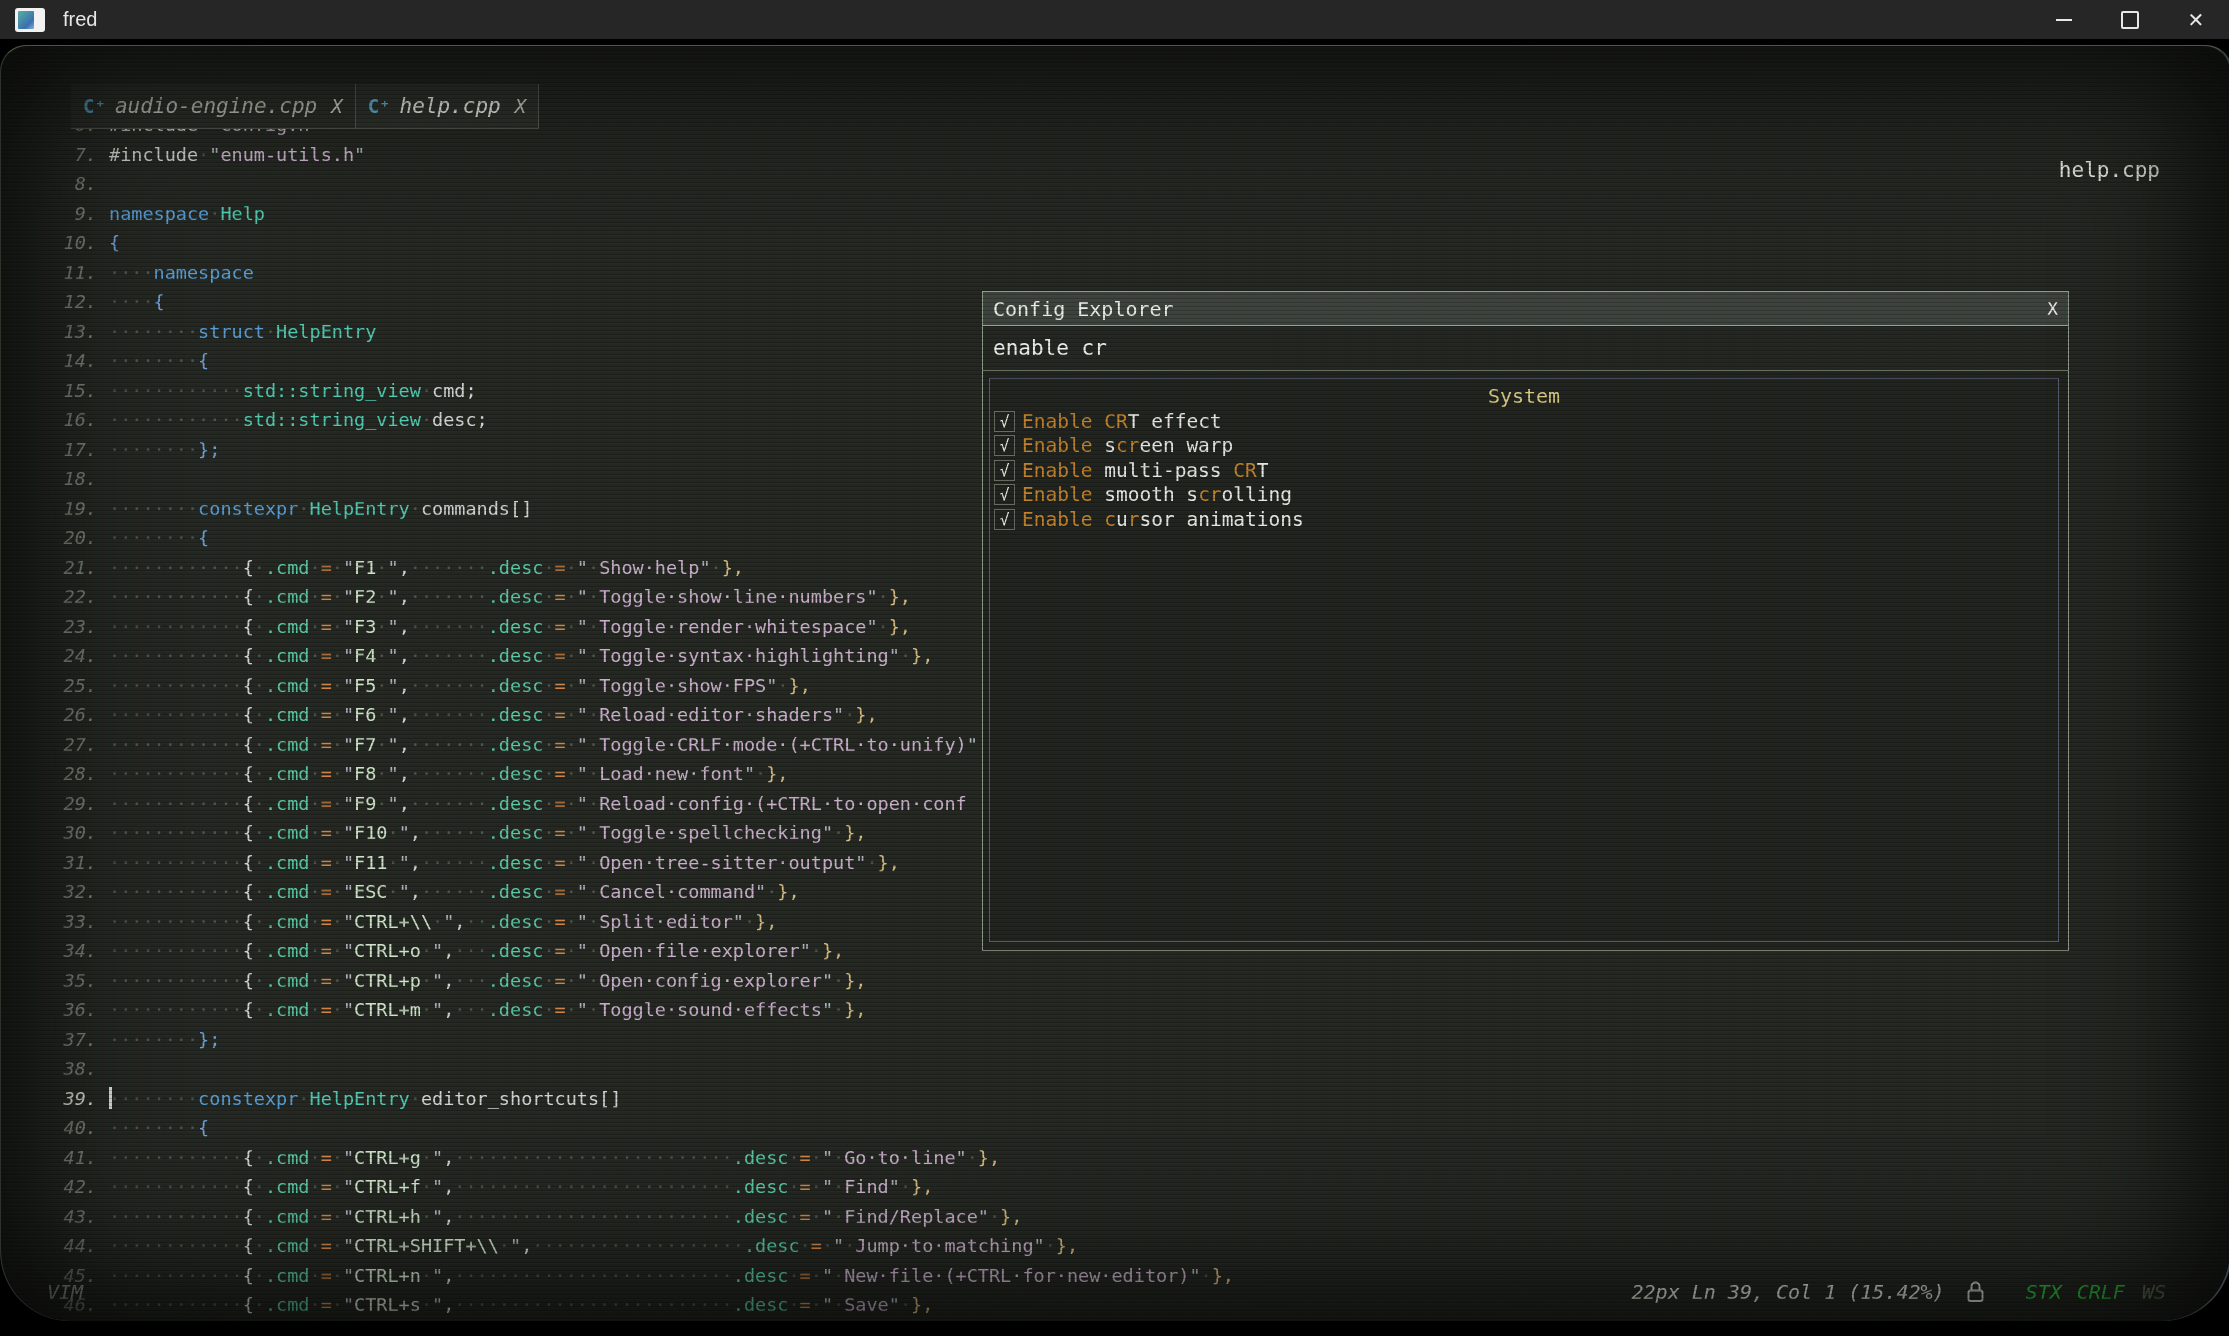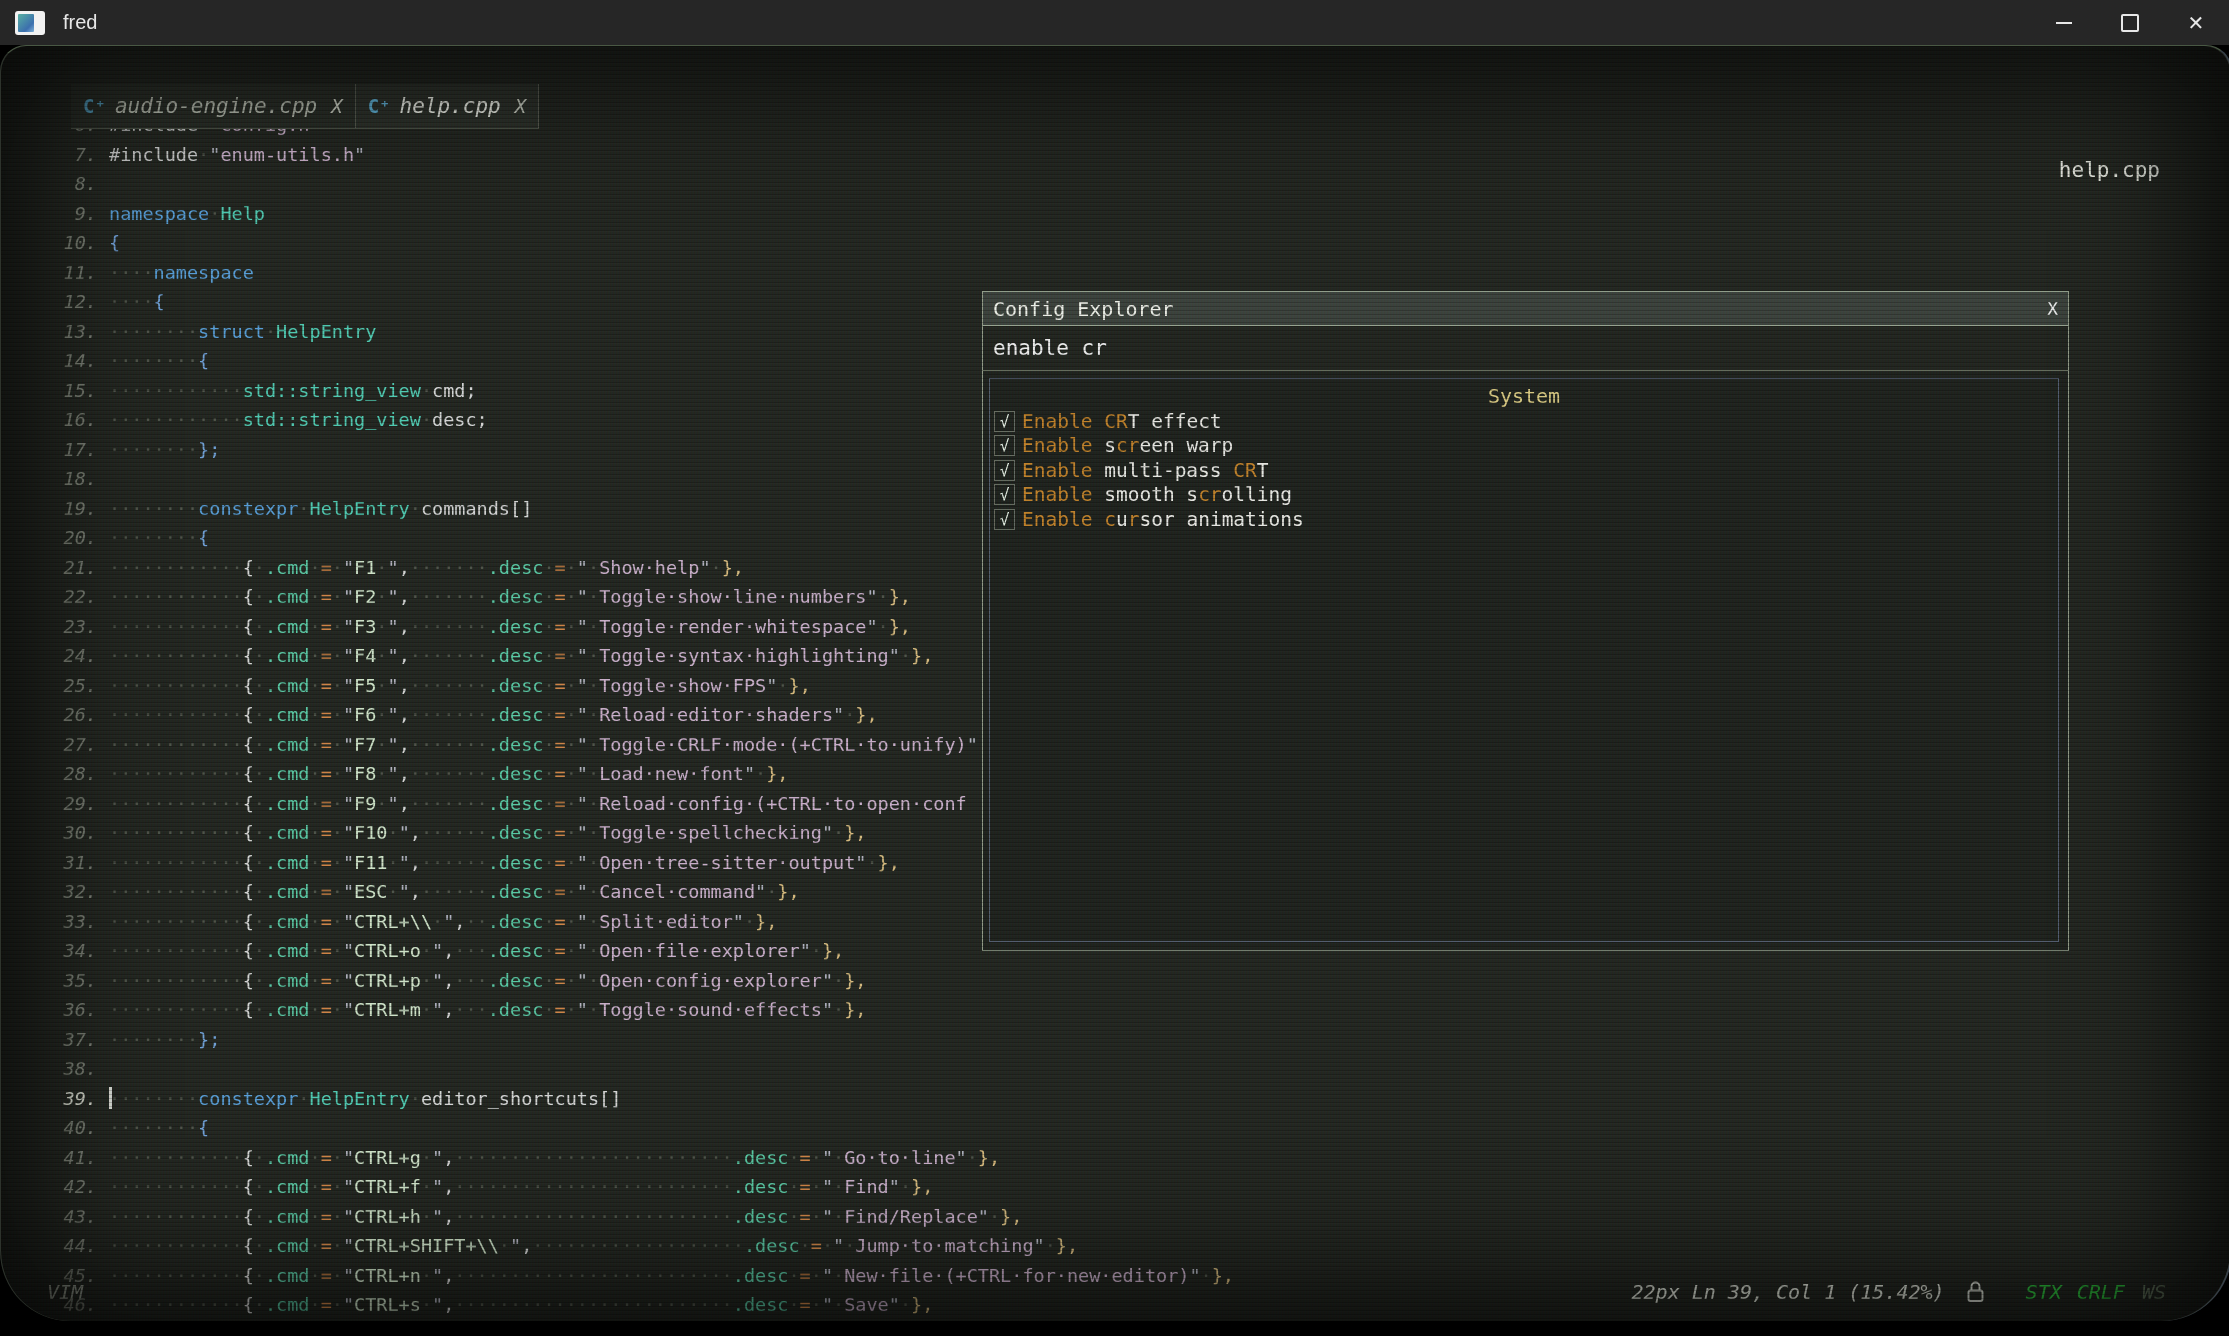--- a/index.html
+++ b/index.html
@@ -1,20 +1,20 @@
 <!DOCTYPE html>
 <html><head>
 <meta charset="utf-8">
 <style>
   html,body{margin:0;padding:0;background:#000;}
   body{width:2229px;height:1336px;position:relative;overflow:hidden;
        font-family:"DejaVu Sans Mono",monospace;}
 
   
-  .titlebar{position:absolute;top:0;left:0;right:0;height:45px;background:#262626;
+  .titlebar{position:absolute;top:0;left:0;right:0;height:39px;background:#262626;
             display:flex;align-items:center;z-index:20;}
   .appicon{width:30px;height:24px;margin-left:15px;background:#f2f2f2;border-radius:3px;
            display:inline-block;position:relative;}
   .appicon i{position:absolute;left:3px;top:3px;width:16px;height:18px;border-radius:1px;
              background:linear-gradient(135deg,#57b0a2,#3c6fae 70%,#7fb2d8);}
   .apptitle{color:#e6e6e6;font-family:"Liberation Sans",sans-serif;font-size:20px;margin-left:18px;}
   .winbtns{margin-left:auto;display:flex;height:100%;}
   .wbtn{width:66px;height:100%;display:flex;align-items:center;justify-content:center;
         color:#e8e8e8;font-family:"DejaVu Sans",sans-serif;font-size:20px;cursor:default;}
   .wbtn .mingl{display:block;width:16px;height:2px;background:#e8e8e8;}

